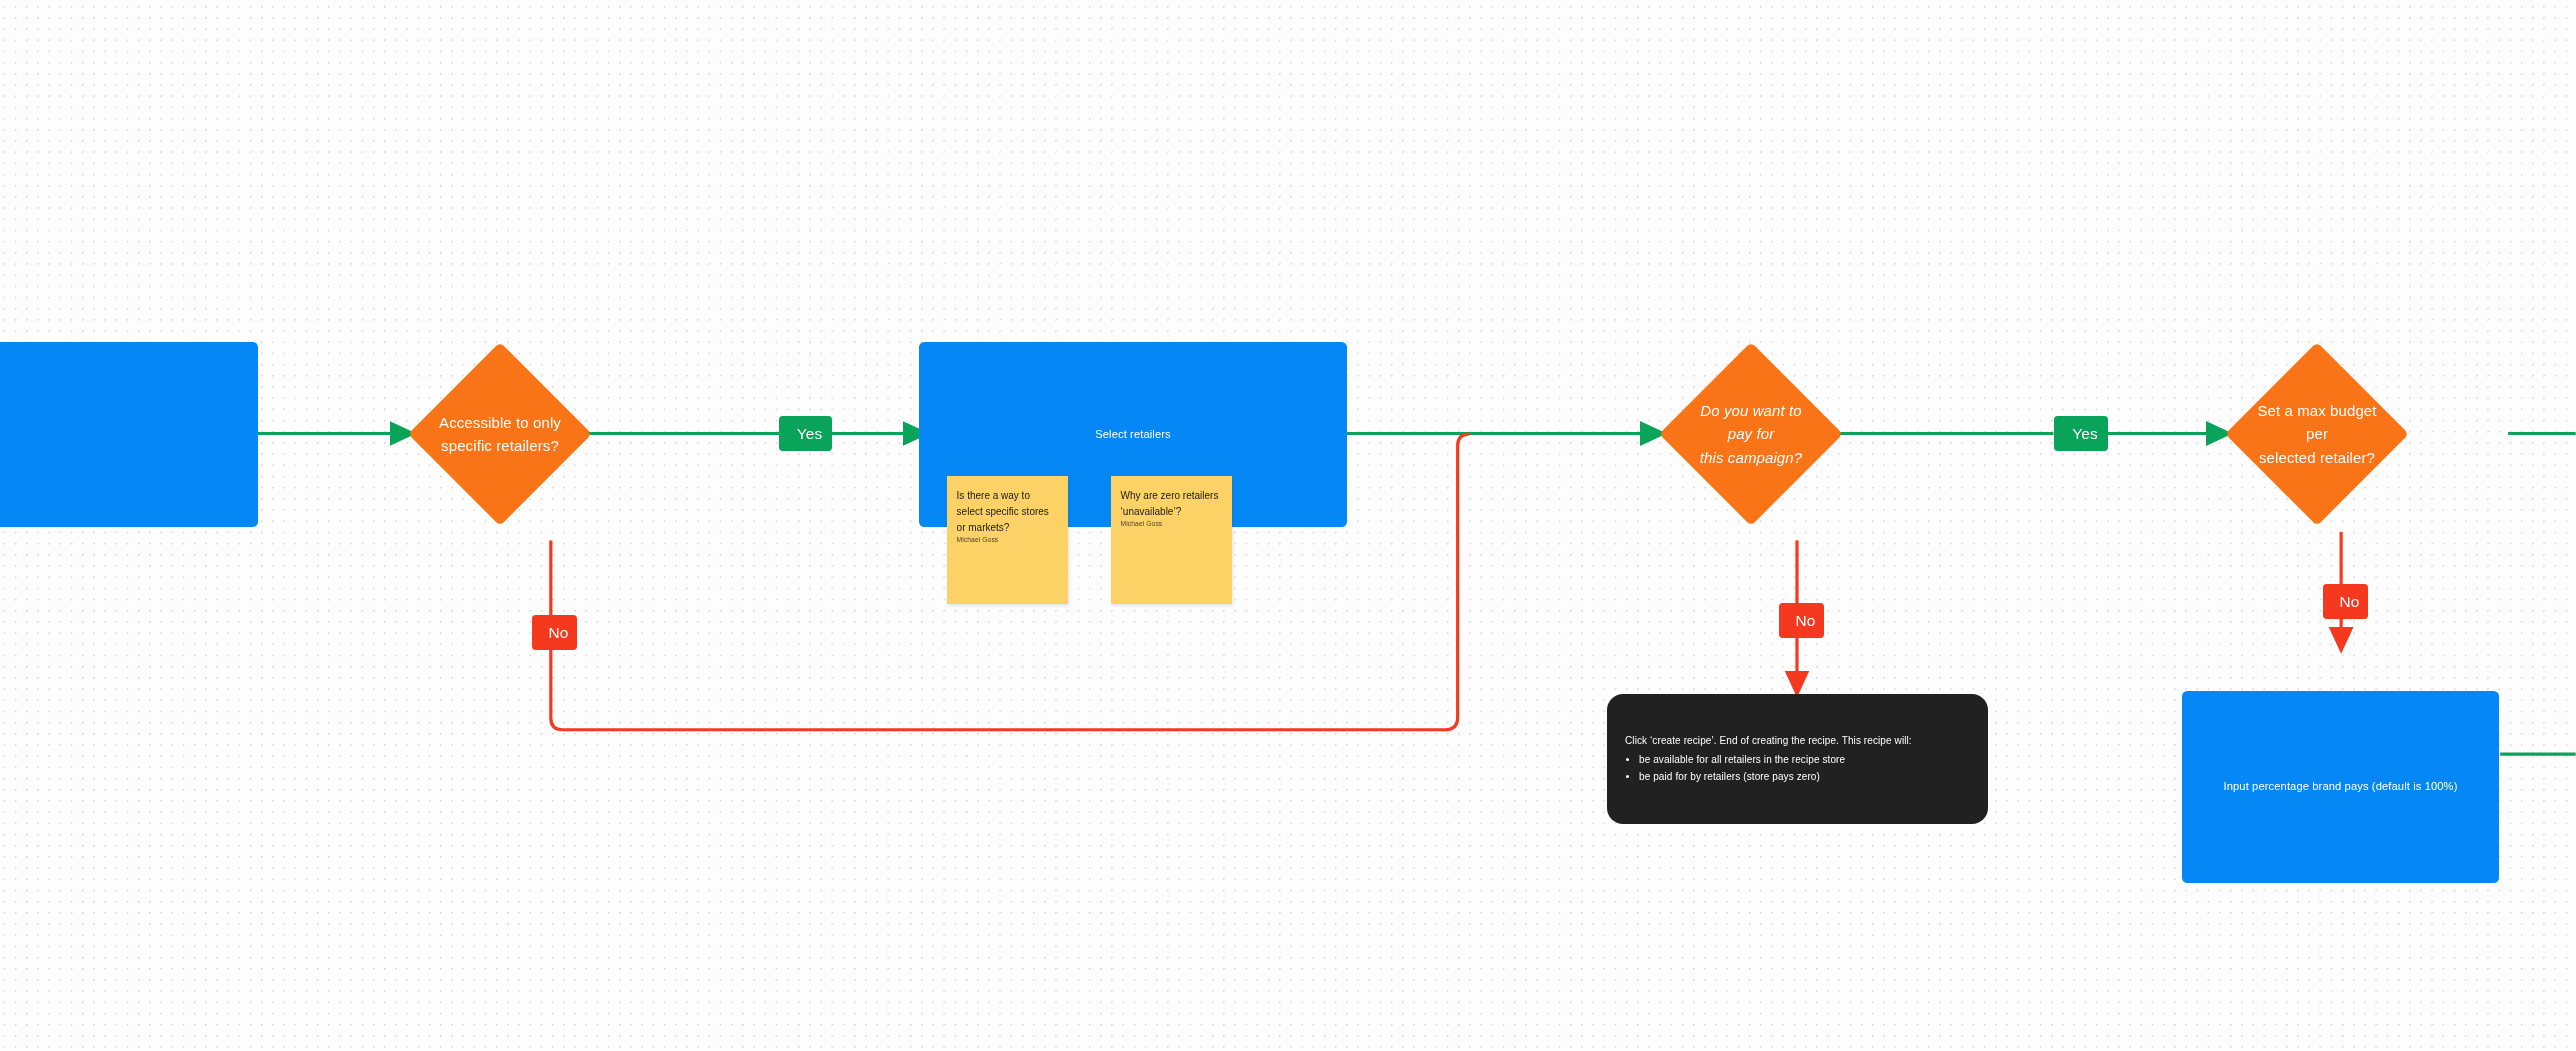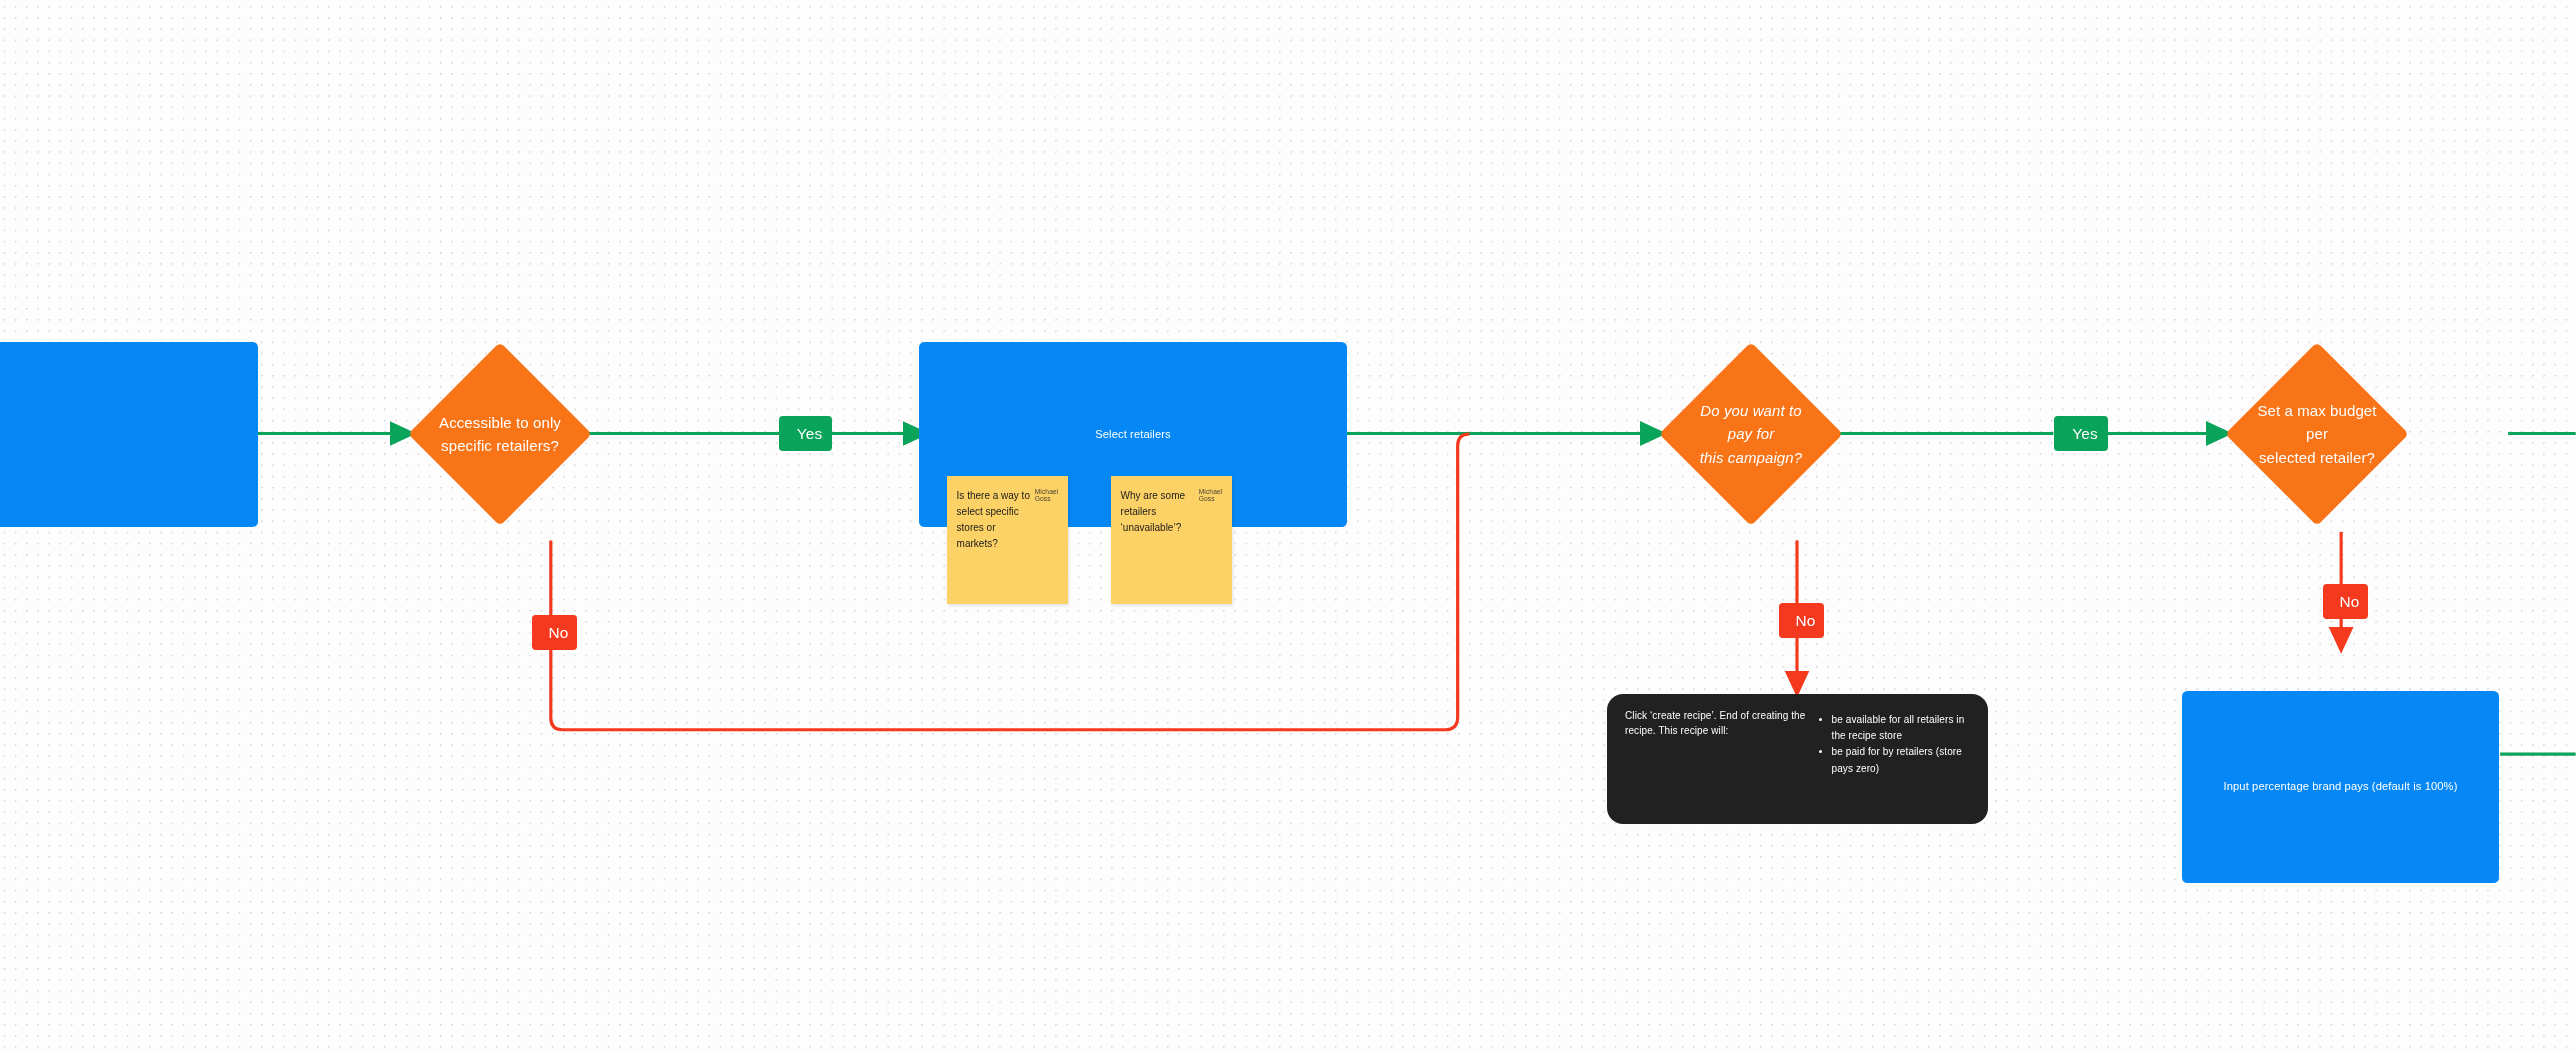--- a/index.html
+++ b/index.html
@@ -108,21 +108,21 @@
   
   .sticky {
     position: absolute;
     background: #fcd266;
     box-shadow: 1.1px 1.6px 3.2px rgba(0,0,0,.10);
     color: #1a1a1a;
     z-index: 8;
     box-sizing: border-box;
     padding: 11.7px 9.6px 7.4px 9.6px;
     display: flex;
-    flex-direction: row;
+    flex-direction: column;
     justify-content: flex-start;
   }
   .sticky .sticky-text {
     font-size: 10px;
     line-height: 1.62;
   }
   .sticky .sticky-author {
     font-size: 6.7px;
     color: #4a4335;
     letter-spacing: 0.1px;
@@ -131,21 +131,21 @@
   
   .callout {
     position: absolute;
     background: #212121;
     border-radius: 16px;
     color: #ffffff;
     z-index: 9;
     box-sizing: border-box;
     padding: 14px 18px 14px 18px;
     display: flex;
-    flex-direction: row;
+    flex-direction: column;
     justify-content: center;
   }
   .callout .callout-head {
     font-size: 10px;
     line-height: 1.5;
     letter-spacing: 0.1px;
   }
   .callout ul {
     margin: 4px 0 0 0;
     padding-left: 14px;
@@ -211,21 +211,21 @@
   <div class="node process" style="left:919px; top:342px; width:428px; height:185px;">
     <div>Select retailers</div>
   </div>
 
   <div class="sticky" style="left:947px; top:476px; width:121px; height:128px;">
     <div class="sticky-text">Is there a way to select specific stores or markets?</div>
     <div class="sticky-author">Michael Goss</div>
   </div>
 
   <div class="sticky" style="left:1111px; top:476px; width:121px; height:128px;">
-    <div class="sticky-text">Why are some retailers ‘unavailable’?</div>
+    <div class="sticky-text">Why are zero retailers ‘unavailable’?</div>
     <div class="sticky-author">Michael Goss</div>
   </div>
 
   <div class="node decision" style="left:1663px; top:317px; width:176px; height:234px;font-style:italic;">
     <div class="dia" style="width:130px;height:130px;"></div>
     <div class="dia-label">Do you want to pay for
 this campaign?</div>
   </div>
 
   <div class="pill no" style="left:1779px; top:603px; width:37px; height:35px;">No</div>

